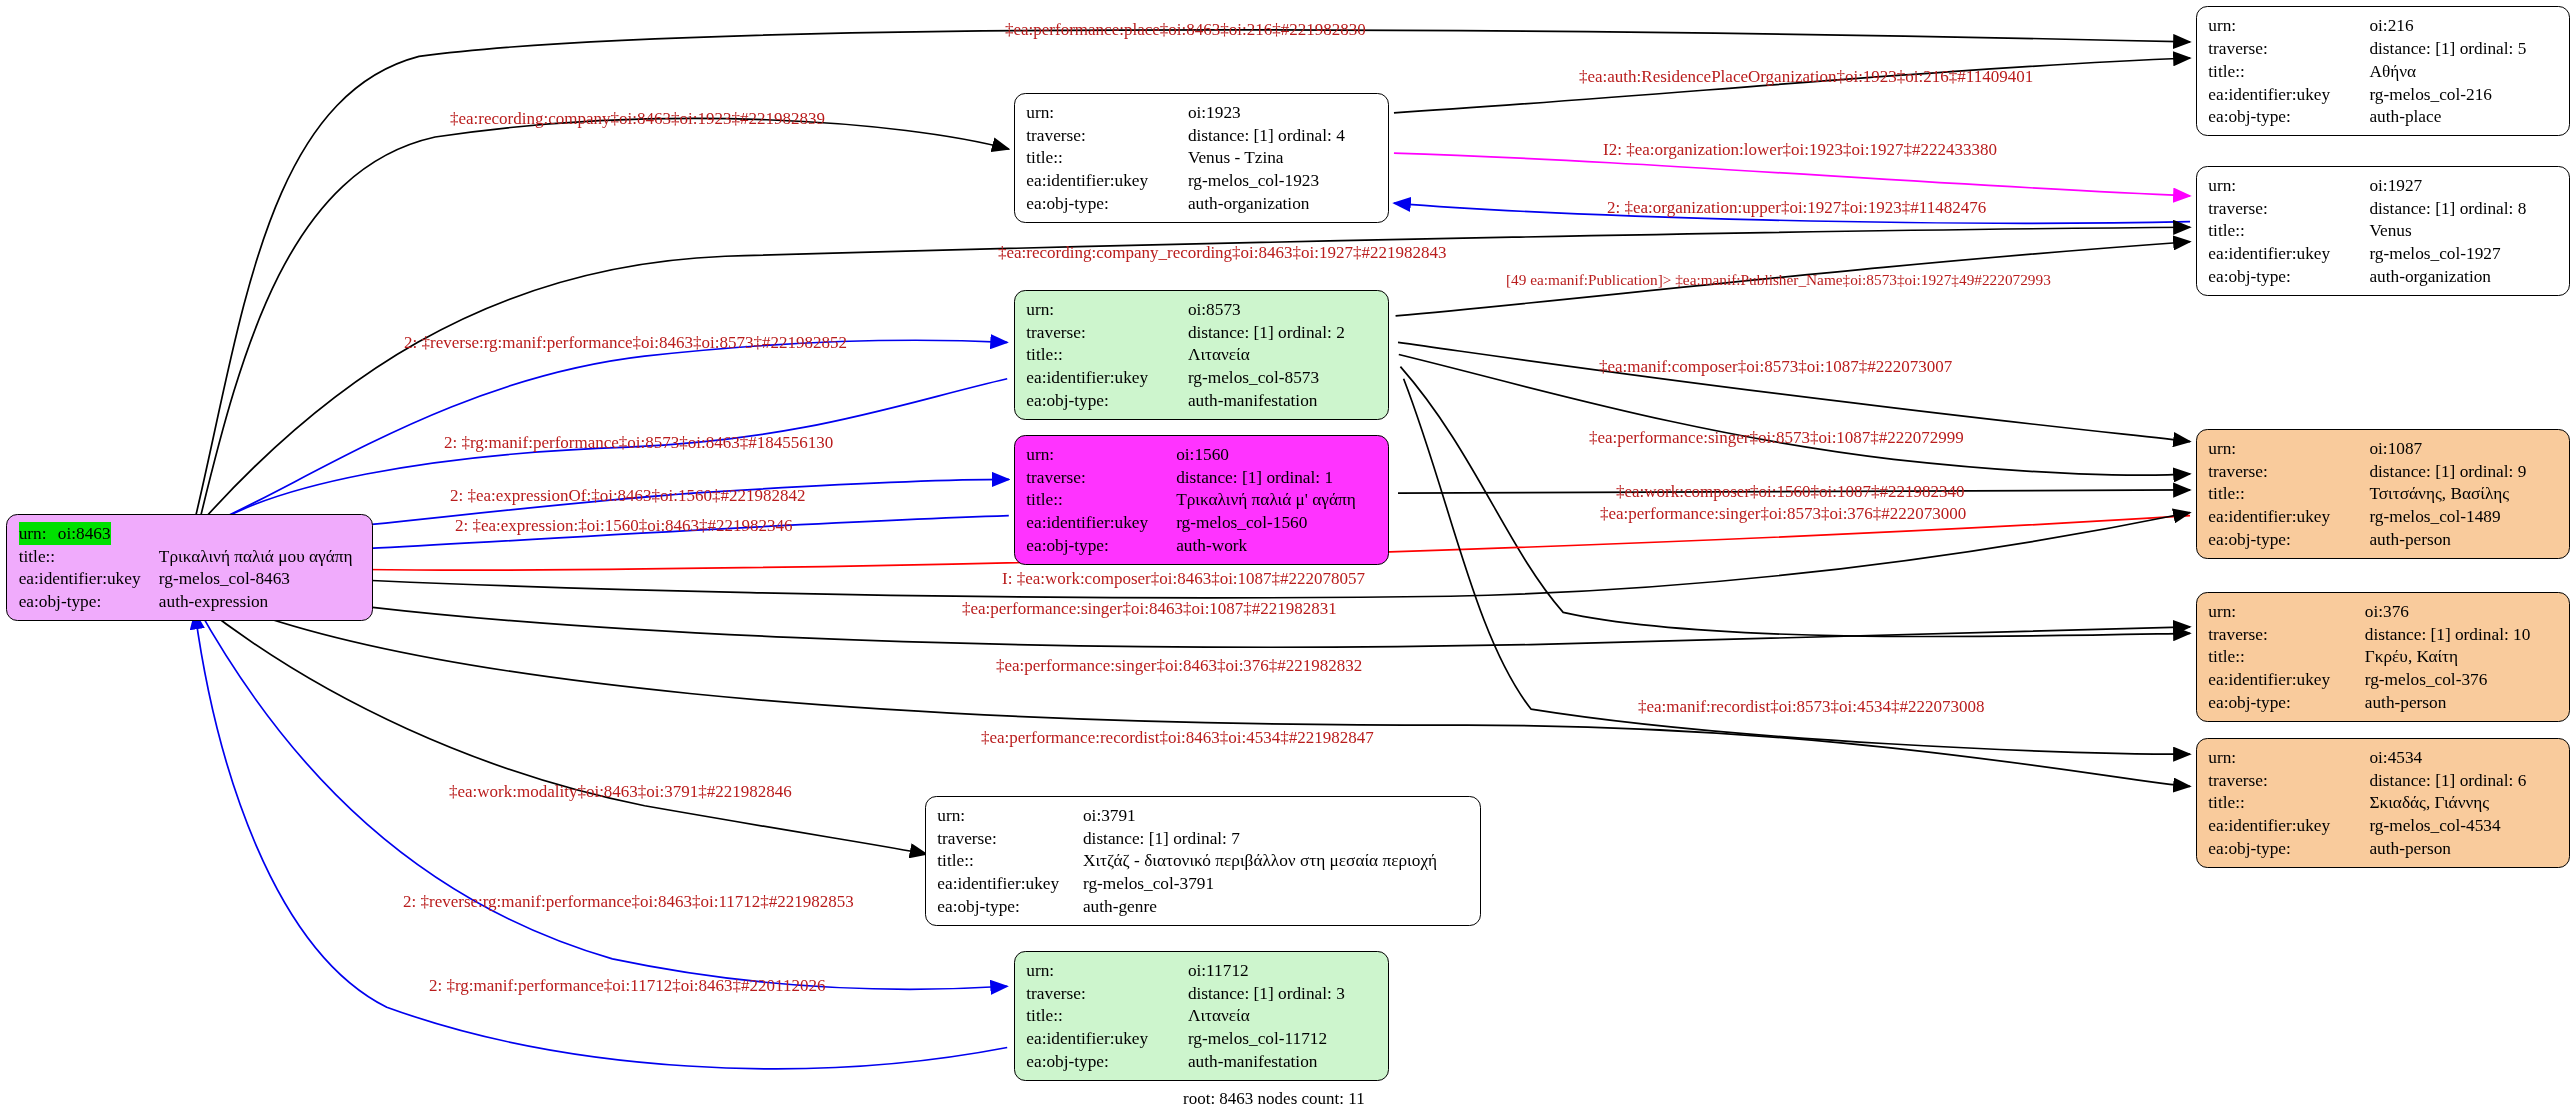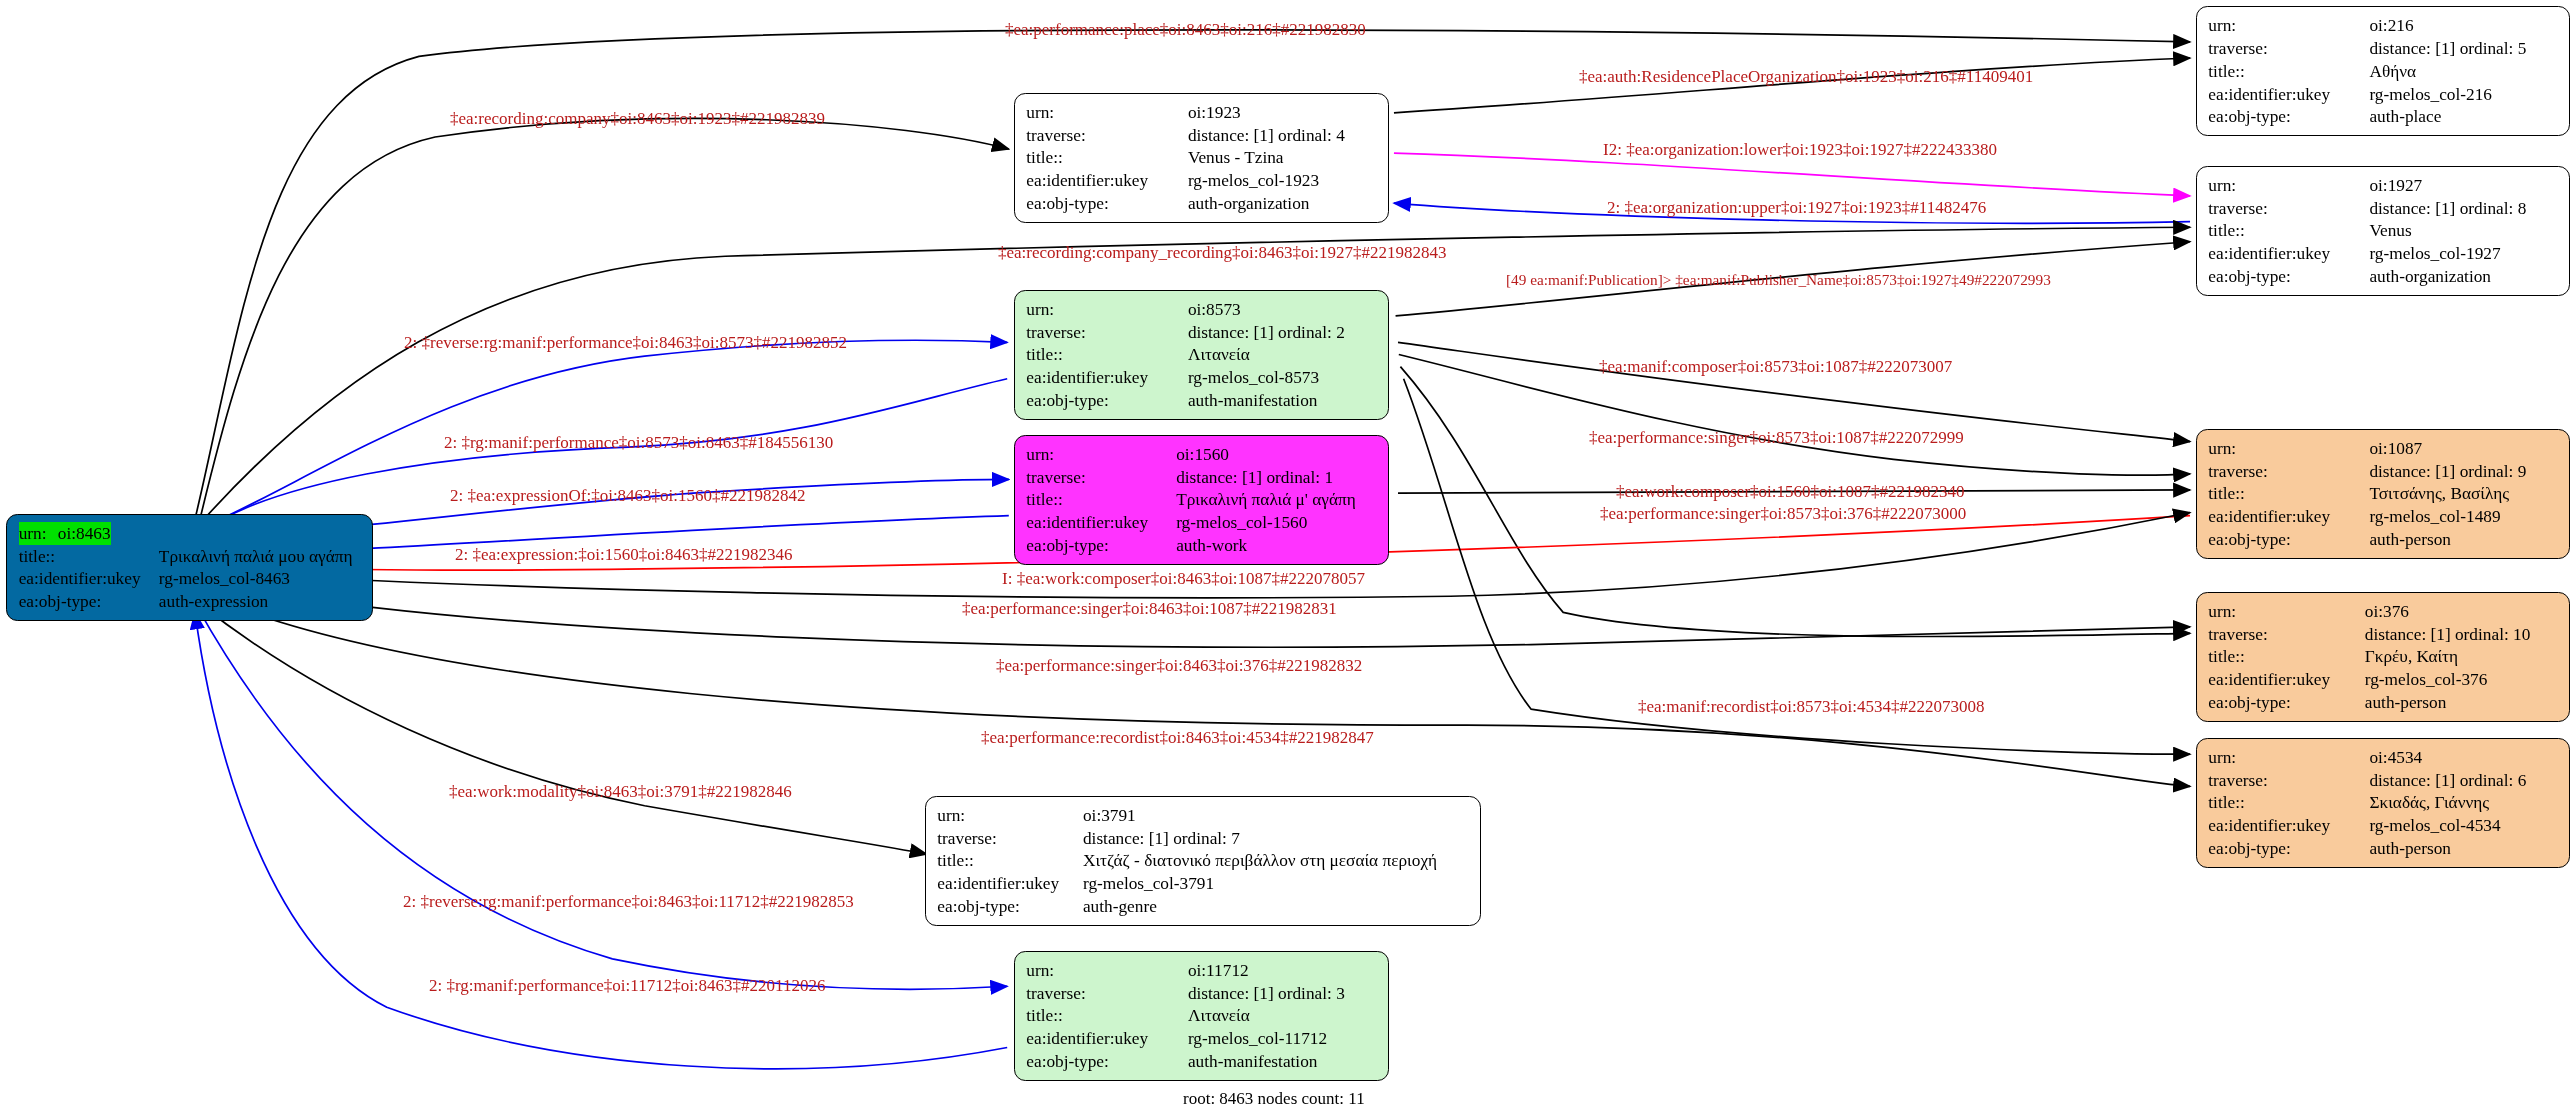--- a/index.html
+++ b/index.html
@@ -8,21 +8,21 @@
   svg.edges{position:absolute;left:0;top:0;width:2576px;height:1116px;pointer-events:none;}
   .node{position:absolute;border:1.3px solid #000;border-radius:11.3px;box-sizing:border-box;padding:7.3px 9.7px 7.3px 11.3px;}
   .node table{border-collapse:collapse;width:100%;}
   .node td{font-size:17.3px;line-height:1.22;white-space:nowrap;padding:0.8px 0;vertical-align:top;color:#000;}
   .node td.k{padding-right:11.3px;}
   .node td.v{}
   .c-white{background:#ffffff;}
   .c-green{background:#cdf5cd;}
   .c-magenta{background:#ff33ff;}
   .c-orange{background:#f9cb9c;}
-  .c-pink{background:#0369a1;}
+  .c-pink{background:#f0abfc;}
   .hl{background:#00e000;display:inline-block;}
   .root td.k.hl, .root td.v.hl{background:#00e000;}
   .elabel{position:absolute;font-size:17px;color:#b91c1c;white-space:nowrap;line-height:1;}
   .elabel.sm{font-size:15.3px;}
   .footer{position:absolute;font-size:17px;color:#000;white-space:nowrap;}
 </style>
 </head>
 <body>
 
 <div id="stage">
@@ -393,21 +393,21 @@
   <div class="elabel" style="left:1607px;top:199px;">2: ‡ea:organization:upper‡oi:1927‡oi:1923‡#11482476</div>
   <div class="elabel" style="left:998px;top:244px;">‡ea:recording:company_recording‡oi:8463‡oi:1927‡#221982843</div>
   <div class="elabel sm" style="left:1506px;top:272px;">[49 ea:manif:Publication]&gt; ‡ea:manif:Publisher_Name‡oi:8573‡oi:1927‡49#222072993</div>
   <div class="elabel" style="left:404px;top:334px;">2: ‡reverse:rg:manif:performance‡oi:8463‡oi:8573‡#221982852</div>
   <div class="elabel" style="left:1599px;top:358px;">‡ea:manif:composer‡oi:8573‡oi:1087‡#222073007</div>
   <div class="elabel" style="left:444px;top:434px;">2: ‡rg:manif:performance‡oi:8573‡oi:8463‡#184556130</div>
   <div class="elabel" style="left:1589px;top:429px;">‡ea:performance:singer‡oi:8573‡oi:1087‡#222072999</div>
   <div class="elabel" style="left:450px;top:487px;">2: ‡ea:expressionOf:‡oi:8463‡oi:1560‡#221982842</div>
   <div class="elabel" style="left:1616px;top:483px;">‡ea:work:composer‡oi:1560‡oi:1087‡#221982340</div>
   <div class="elabel" style="left:1600px;top:505px;">‡ea:performance:singer‡oi:8573‡oi:376‡#222073000</div>
-  <div class="elabel" style="left:455px;top:546px;">2: ‡ea:expression:‡oi:1560‡oi:8463‡#221982346</div>
+  <div class="elabel" style="left:455px;top:517px;">2: ‡ea:expression:‡oi:1560‡oi:8463‡#221982346</div>
   <div class="elabel" style="left:1002px;top:570px;">I: ‡ea:work:composer‡oi:8463‡oi:1087‡#222078057</div>
   <div class="elabel" style="left:962px;top:600px;">‡ea:performance:singer‡oi:8463‡oi:1087‡#221982831</div>
   <div class="elabel" style="left:996px;top:657px;text-align:center;">‡ea:performance:singer‡oi:8463‡oi:376‡#221982832</div>
   <div class="elabel" style="left:1638px;top:698px;">‡ea:manif:recordist‡oi:8573‡oi:4534‡#222073008</div>
   <div class="elabel" style="left:981px;top:729px;">‡ea:performance:recordist‡oi:8463‡oi:4534‡#221982847</div>
   <div class="elabel" style="left:449px;top:783px;">‡ea:work:modality‡oi:8463‡oi:3791‡#221982846</div>
   <div class="elabel" style="left:403px;top:893px;">2: ‡reverse:rg:manif:performance‡oi:8463‡oi:11712‡#221982853</div>
   <div class="elabel" style="left:429px;top:977px;">2: ‡rg:manif:performance‡oi:11712‡oi:8463‡#220112026</div>
 
   <div class="footer" style="left:1183px;top:1089px;">root: 8463 nodes count: 11</div>

